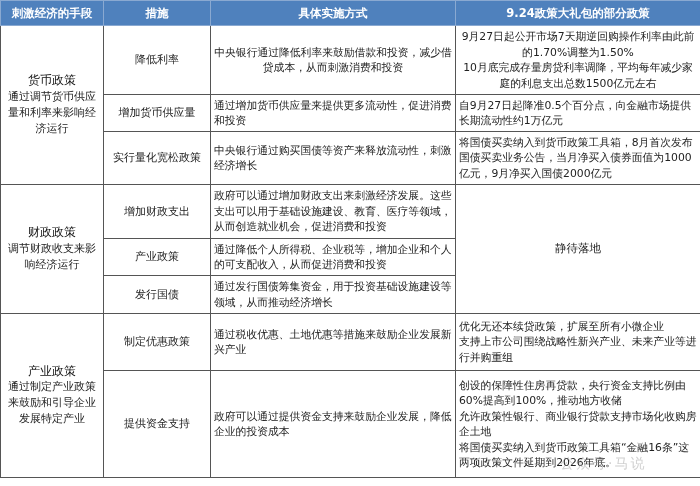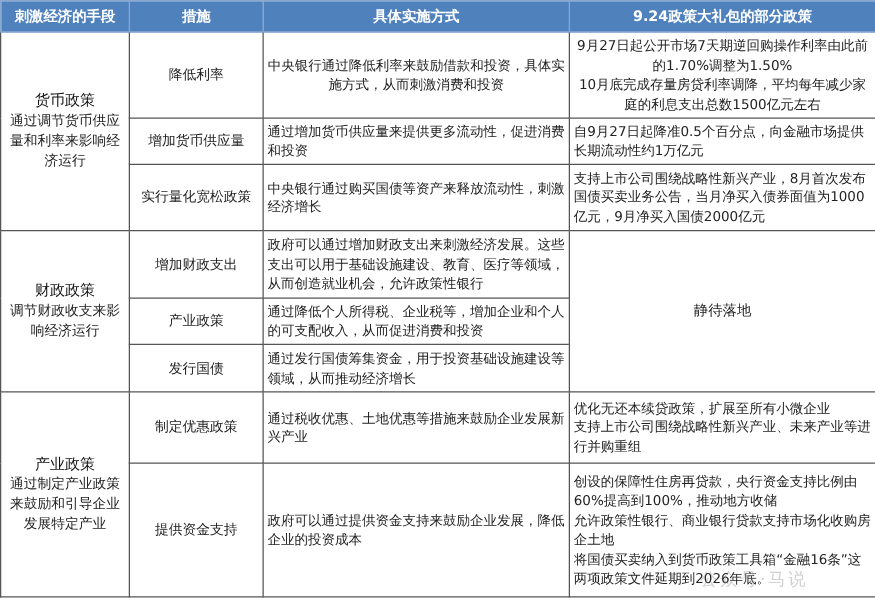--- a/index.html
+++ b/index.html
@@ -41,47 +41,47 @@
       <th>9.24政策大礼包的部分政策</th>
     </tr>
   </thead>
   <tbody>
     <tr class="r1">
       <td class="cat" rowspan="3">
         <span class="title">货币政策</span>
         <span class="desc">通过调节货币供应量和利率来影响经济运行</span>
       </td>
       <td class="measure">降低利率</td>
-      <td class="detail">中央银行通过降低利率来鼓励借款和投资，具体实施方式，从而刺激消费和投资</td>
+      <td class="detail">中央银行通过降低利率来鼓励借款和投资，减少借贷成本，从而刺激消费和投资</td>
       <td class="policy">
         <span class="line">9月27日起公开市场7天期逆回购操作利率由此前的1.70%调整为1.50%</span>
         <span class="line">10月底完成存量房贷利率调降，平均每年减少家庭的利息支出总数1500亿元左右</span>
       </td>
     </tr>
     <tr class="r2">
       <td class="measure">增加货币供应量</td>
       <td class="detail">通过增加货币供应量来提供更多流动性，促进消费和投资</td>
       <td class="policy">
         <span class="line">自9月27日起降准0.5个百分点，向金融市场提供长期流动性约1万亿元</span>
       </td>
     </tr>
     <tr class="r3">
       <td class="measure">实行量化宽松政策</td>
       <td class="detail">中央银行通过购买国债等资产来释放流动性，刺激经济增长</td>
       <td class="policy">
-        <span class="line">支持上市公司围绕战略性新兴产业，8月首次发布国债买卖业务公告，当月净买入债券面值为1000亿元，9月净买入国债2000亿元</span>
+        <span class="line">将国债买卖纳入到货币政策工具箱，8月首次发布国债买卖业务公告，当月净买入债券面值为1000亿元，9月净买入国债2000亿元</span>
       </td>
     </tr>
     <tr class="r4">
       <td class="cat" rowspan="3">
         <span class="title">财政政策</span>
         <span class="desc">调节财政收支来影响经济运行</span>
       </td>
       <td class="measure">增加财政支出</td>
-      <td class="detail">政府可以通过增加财政支出来刺激经济发展。这些支出可以用于基础设施建设、教育、医疗等领域，从而创造就业机会，允许政策性银行</td>
+      <td class="detail">政府可以通过增加财政支出来刺激经济发展。这些支出可以用于基础设施建设、教育、医疗等领域，从而创造就业机会，促进消费和投资</td>
       <td class="pending" rowspan="3">静待落地</td>
     </tr>
     <tr class="r5">
       <td class="measure">产业政策</td>
       <td class="detail">通过降低个人所得税、企业税等，增加企业和个人的可支配收入，从而促进消费和投资</td>
     </tr>
     <tr class="r6">
       <td class="measure">发行国债</td>
       <td class="detail">通过发行国债筹集资金，用于投资基础设施建设等领域，从而推动经济增长</td>
     </tr>

